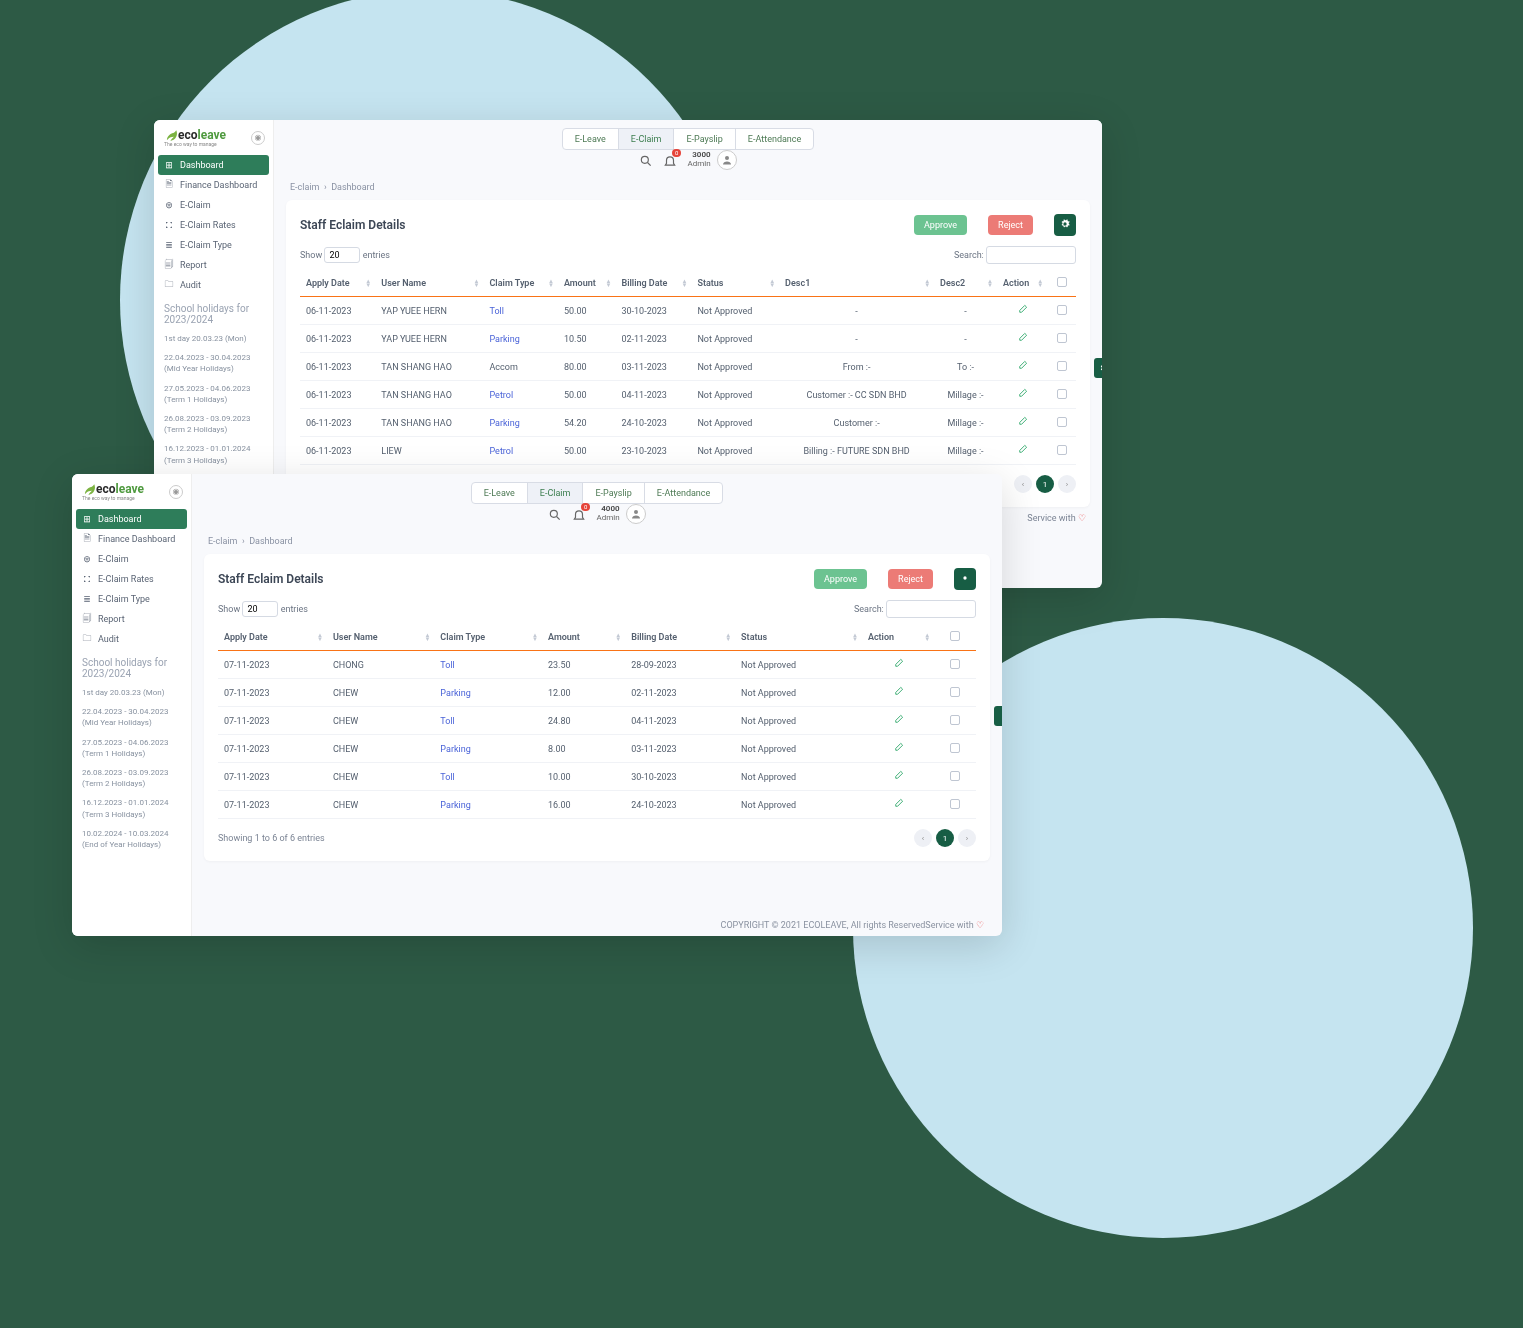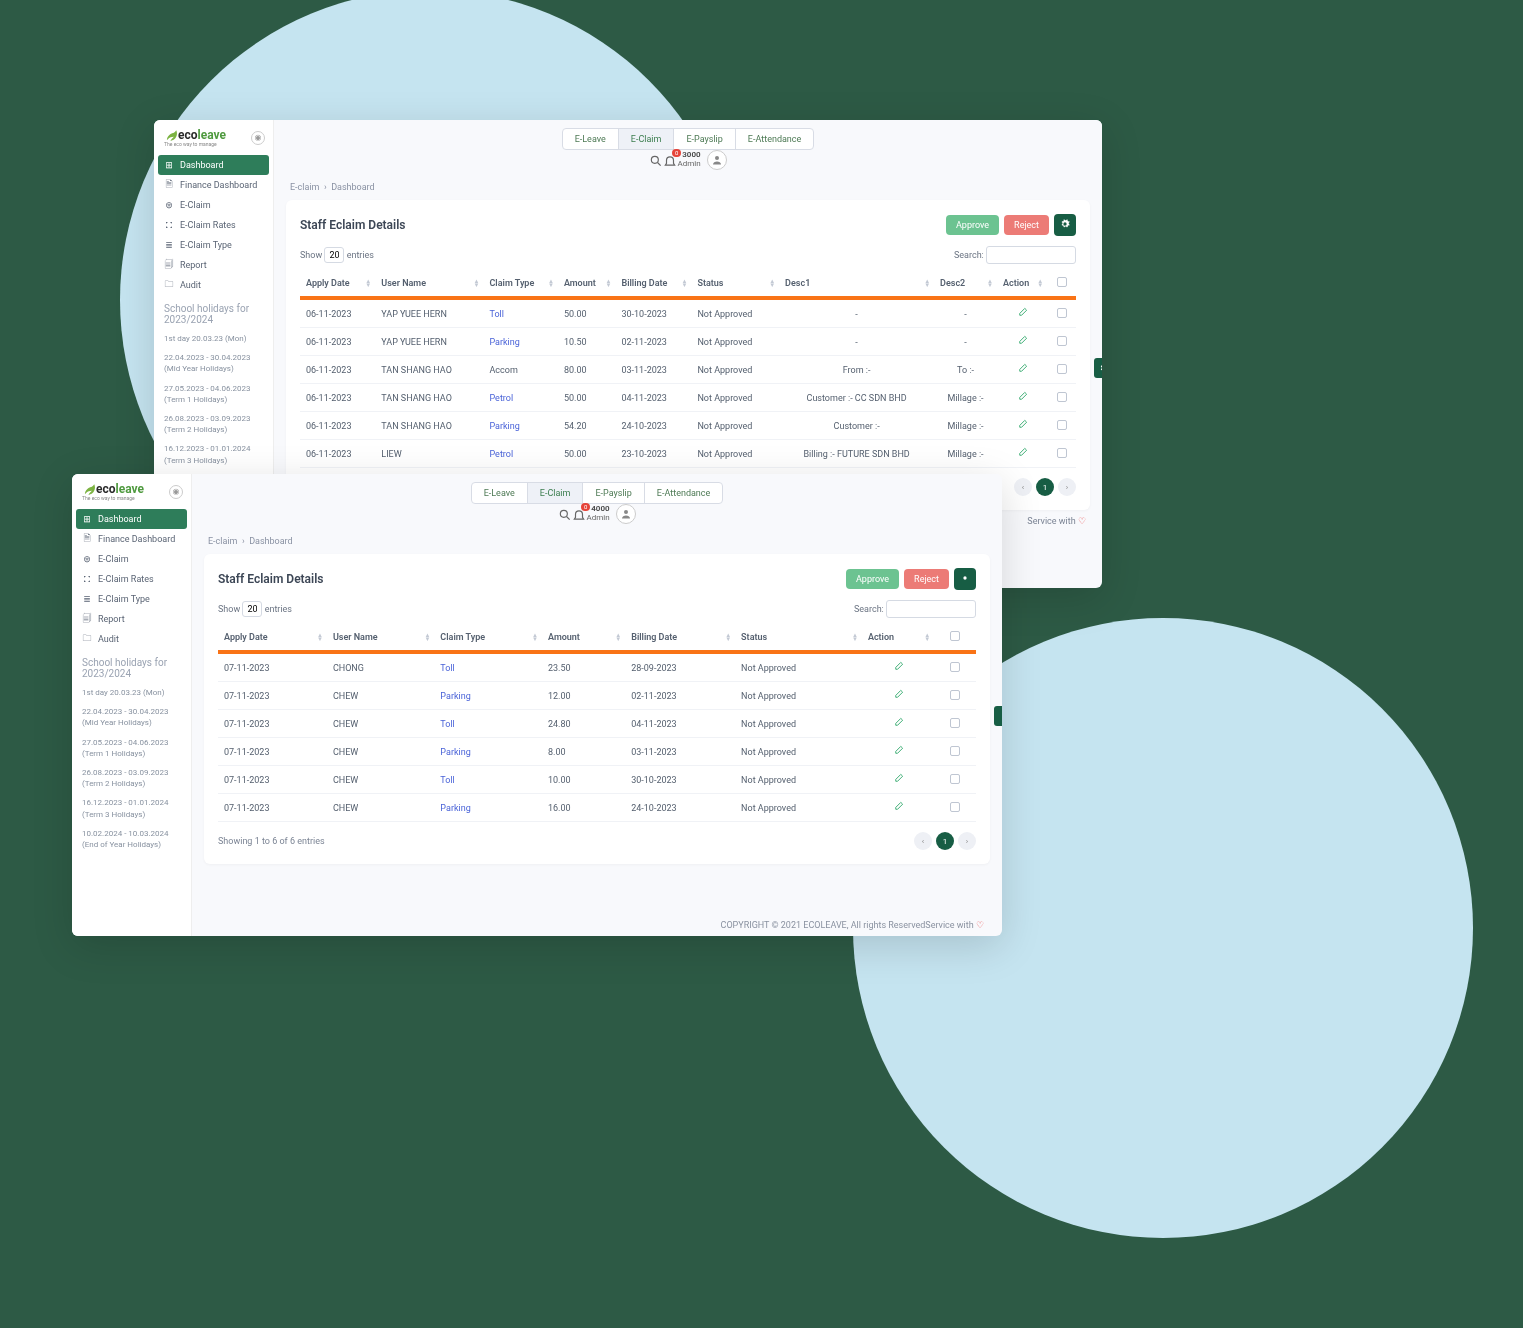--- a/index.html
+++ b/index.html
@@ -22,43 +22,43 @@
   .nav-icon { width: 10px; height: 10px; flex-shrink: 0; display:flex;align-items:center;justify-content:center;}
   .side-heading { padding: 8px 10px 4px; color: #9aa3b2; font-size: 10px; }
   .side-note { padding: 4px 10px; color: #8892a0; font-size: 8px; line-height: 1.4; }
 
   .main { flex: 1; display: flex; flex-direction: column; }
   .topbar { display: flex; align-items: center; justify-content: space-between; padding: 8px 12px; background:#f8f9fc;flex-direction:column; }
   .tabbar { display: flex; border: 1px solid #d8dce5; border-radius: 4px; overflow: hidden; background: #fff; }
   .tab { padding: 5px 12px; font-size: 9px; color: #4e7a55; border-right: 1px solid #d8dce5; cursor: pointer; }
   .tab:last-child { border-right: none; }
   .tab.active { background: #eef1f7; color: #3b7d4e; }
-  .top-right { display: flex; align-items: center; }
+  .top-right { display: flex; align-items: center; gap: 10px; }
   .icon-btn { width: 14px; height: 14px; color: #666; cursor:pointer; position:relative; }
   .badge { position: absolute; top: -4px; right: -4px; background: #e6443a; color: #fff; border-radius: 6px; font-size: 6px; padding: 0 3px; line-height:8px; }
   .user { display: flex; align-items: center; gap: 6px; font-size: 8px; color: #666; }
   .user-info { text-align: right; line-height: 1.1; }
   .user-id { font-weight: 600; color:#444; }
   .avatar { width: 20px; height: 20px; border-radius: 50%; border: 1px solid #ccc; display:flex;align-items:center;justify-content:center; background:#fff;}
 
   .breadcrumb { padding: 4px 16px 8px; font-size: 9px; color: #8a92a3; }
   .breadcrumb .crumb-link { color: #8a92a3; }
   .card { background: #fff; margin: 0 12px; border-radius: 6px; padding: 14px; box-shadow: 0 1px 3px rgba(0,0,0,0.04); }
   .card-head { display: flex; justify-content: space-between; align-items: center; margin-bottom: 10px; }
   .card-title { font-size: 12px; font-weight: 600; color: #3c4655; }
-  .btn-row { display:flex; gap:5px; align-items:center;}
+  .btn-row { display:flex; gap:21px; align-items:center;}
   .btn { border: none; border-radius: 4px; padding: 5px 10px; font-size: 9px; color: #fff; cursor: pointer; }
   .btn.approve { background: #6cc391; }
   .btn.reject  { background: #ec7b76; }
   .btn.gear { background: #175d44; padding: 5px 6px; }
   .table-ctrl { display: flex; justify-content: space-between; align-items: center; margin-bottom: 6px; font-size: 9px; color: #6b7483; }
-  .entries-sel { border: 1px solid #d5dae3; border-radius: 3px; padding: 2px 4px; font-size: 9px; width: 20px; background:#fff;}
+  .entries-sel { border: 1px solid #d5dae3; border-radius: 3px; padding: 2px 4px; font-size: 9px; width: 36px; background:#fff;}
   .search-input { border: 1px solid #d5dae3; border-radius: 3px; padding: 3px 5px; font-size: 9px; width: 90px; }
   table { width: 100%; border-collapse: collapse; font-size: 9px; color: #55606f; }
-  th { text-align: left; font-weight: 600; padding: 7px 6px; border-bottom: 4px solid #f97316; color:#55606f; position:relative;}
+  th { text-align: left; font-weight: 600; padding: 7px 6px; border-bottom: 1px solid #f97316; color:#55606f; position:relative;}
   th .sorter { position:absolute; right:4px; top:50%; transform:translateY(-50%); font-size:6px; color:#c3c9d4; line-height:0.7;}
   td { padding: 7px 6px; border-bottom: 1px solid #f0f2f6; }
   .link { color: #4a63d8; }
   .action-edit { color: #30a96b; cursor:pointer;}
   .chk { width:10px; height:10px; border:1px solid #bfc6d2; border-radius:2px; display:inline-block; background:#fff; cursor:pointer;}
   .table-foot { display:flex; justify-content:space-between; align-items:center; margin-top:10px; font-size:9px; color:#7b8494;}
   .pager { display:flex; gap:4px; align-items:center;}
   .pg { width:18px; height:18px; border-radius:50%; background:#eef0f5; display:flex;align-items:center;justify-content:center;font-size:8px;color:#888;cursor:pointer;}
   .pg.active { background:#175d44; color:#fff; }
   .float-gear { position:absolute; right:-12px; background:#175d44; color:#fff; width:20px; height:20px; border-radius:3px 0 0 3px; display:flex;align-items:center;justify-content:center;font-size:10px; }

